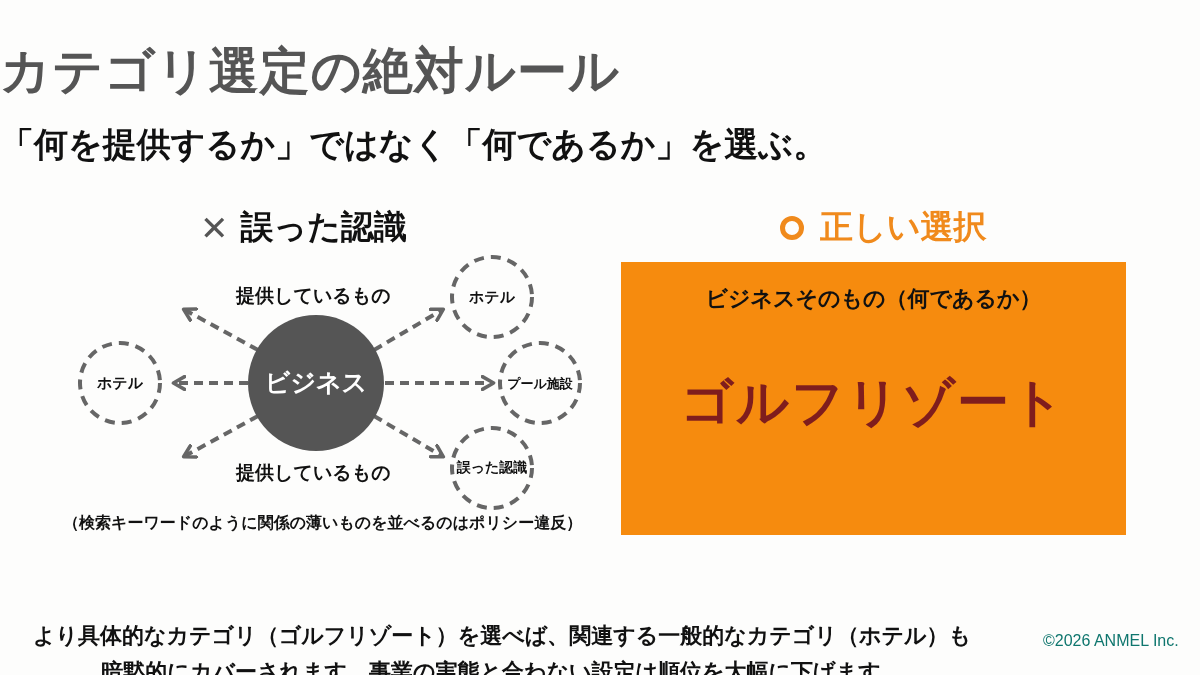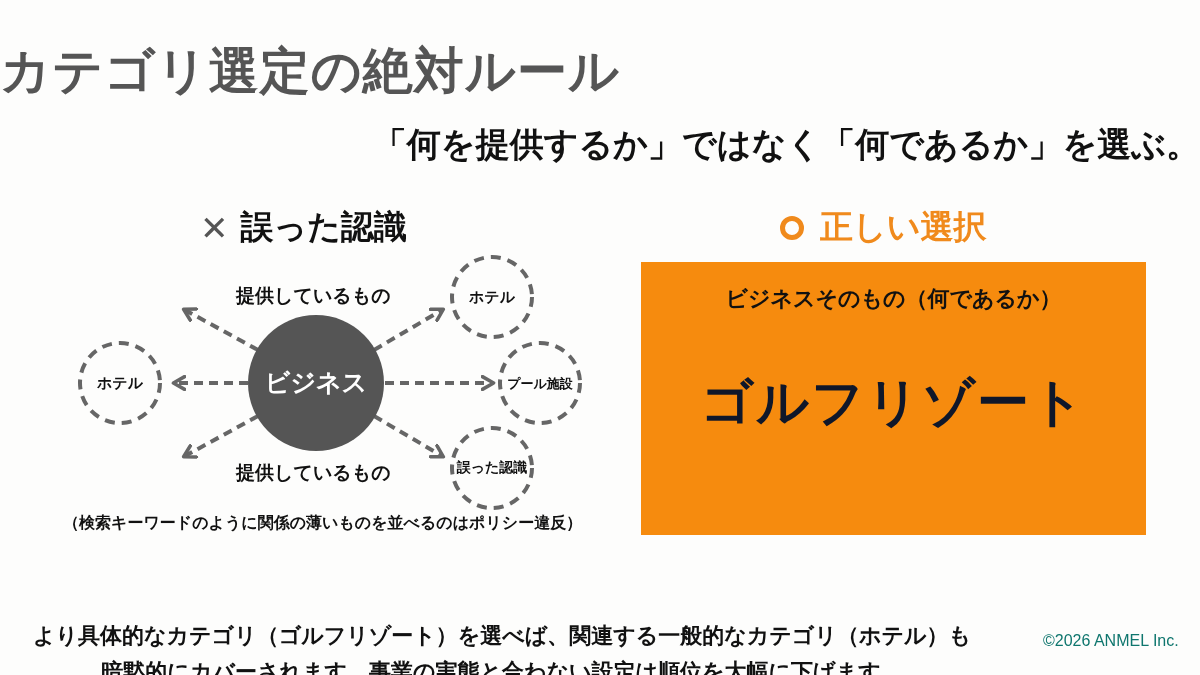--- a/index.html
+++ b/index.html
@@ -9,21 +9,21 @@
       font-family: "DejaVu Sans", "Liberation Sans", sans-serif;
       position: relative;
       color: #111;
     }
     .abs { position: absolute; }
     .title {
       left: 0; width: 1200px; top: 38px; text-align: left;
       font-size: 50px; font-weight: bold; color: #555; letter-spacing: 1px;
     }
     .subtitle {
-      left: 0; width: 1200px; top: 122px; text-align: right;
+      left: 0; width: 1200px; top: 122px; text-align: left;
       font-size: 34px; font-weight: bold; color: #111;
     }
     .wrong-heading {
       left: 200px; top: 205px; font-size: 33px; font-weight: bold; color: #111;
       display: flex; align-items: center; gap: 12px;
     }
     .wrong-heading .x { color: #555; font-size: 34px; }
     .right-heading {
       left: 780px; top: 205px; font-size: 33px; font-weight: bold; color: #F08A1C;
       display: flex; align-items: center; gap: 16px;
@@ -33,30 +33,30 @@
       box-sizing: border-box; display: inline-block;
     }
     svg.diagram { left: 0; top: 0; }
     .label { font-weight: bold; text-align: center; white-space: nowrap; }
     .provide-top { left: 236px; top: 283px; font-size: 19px; }
     .provide-bottom { left: 236px; top: 460px; font-size: 19px; }
     .center-text { left: 248px; top: 366px; width: 136px; font-size: 25px; color: #fff; }
     .node-text { font-size: 15px; }
     .note { left: 63px; top: 513px; font-size: 16px; font-weight: bold; }
     .orange-box {
-      left: 641px; top: 262px; width: 505px; height: 273px;
+      left: 621px; top: 262px; width: 505px; height: 273px;
       background: #F68B0E;
     }
     .box-sub {
       left: 0; width: 505px; top: 22px; text-align: center;
       font-size: 22px; font-weight: bold; color: #111;
     }
     .box-main {
       left: 0; width: 505px; top: 106px; text-align: center;
-      font-size: 52px; font-weight: bold; color: #0f172a; letter-spacing: 2px;
+      font-size: 52px; font-weight: bold; color: #7f1d1d; letter-spacing: 2px;
     }
     .footer {
       left: 0; width: 1004px; top: 578px; text-align: center;
       font-size: 22px; font-weight: bold; line-height: 36px; color: #111; margin-top: 40px;
     }
     .copyright {
       left: 1043px; top: 632px; font-size: 16px; color: #0f766e;
       font-family: "Liberation Sans", sans-serif;
     }
   </style>

